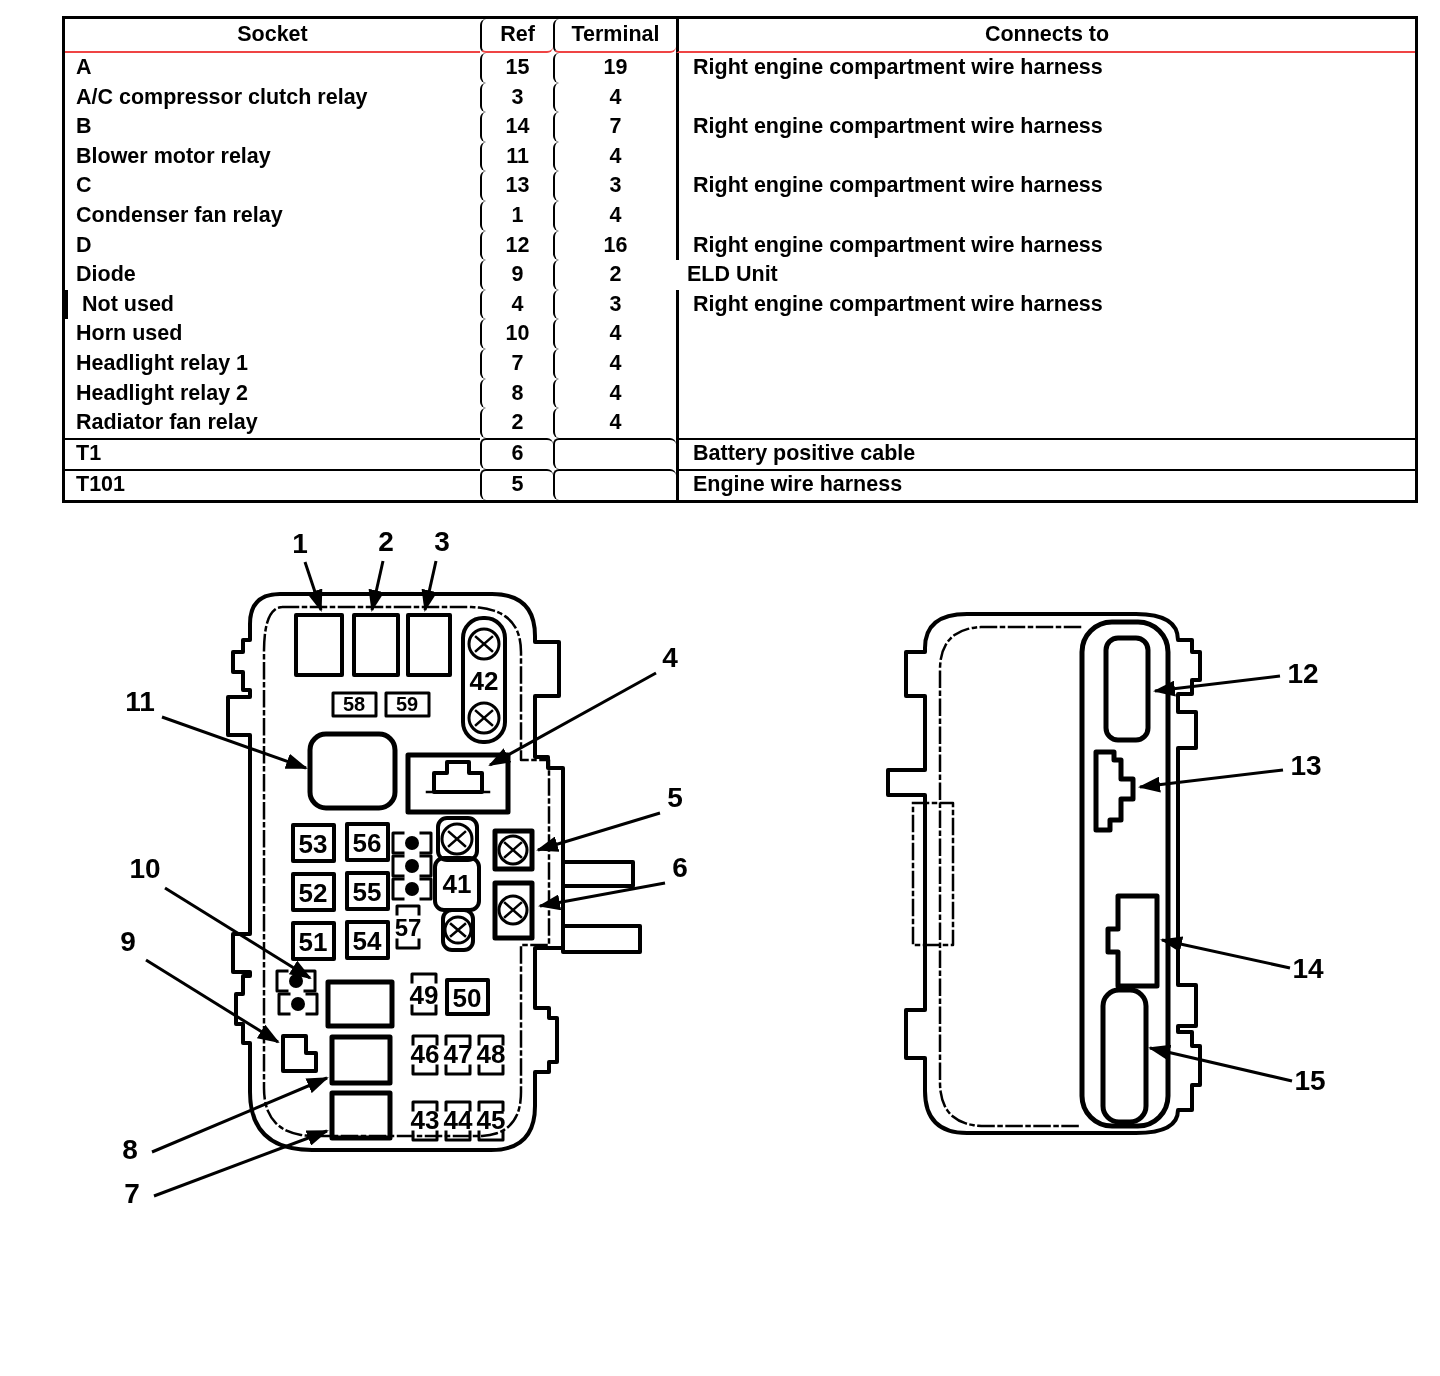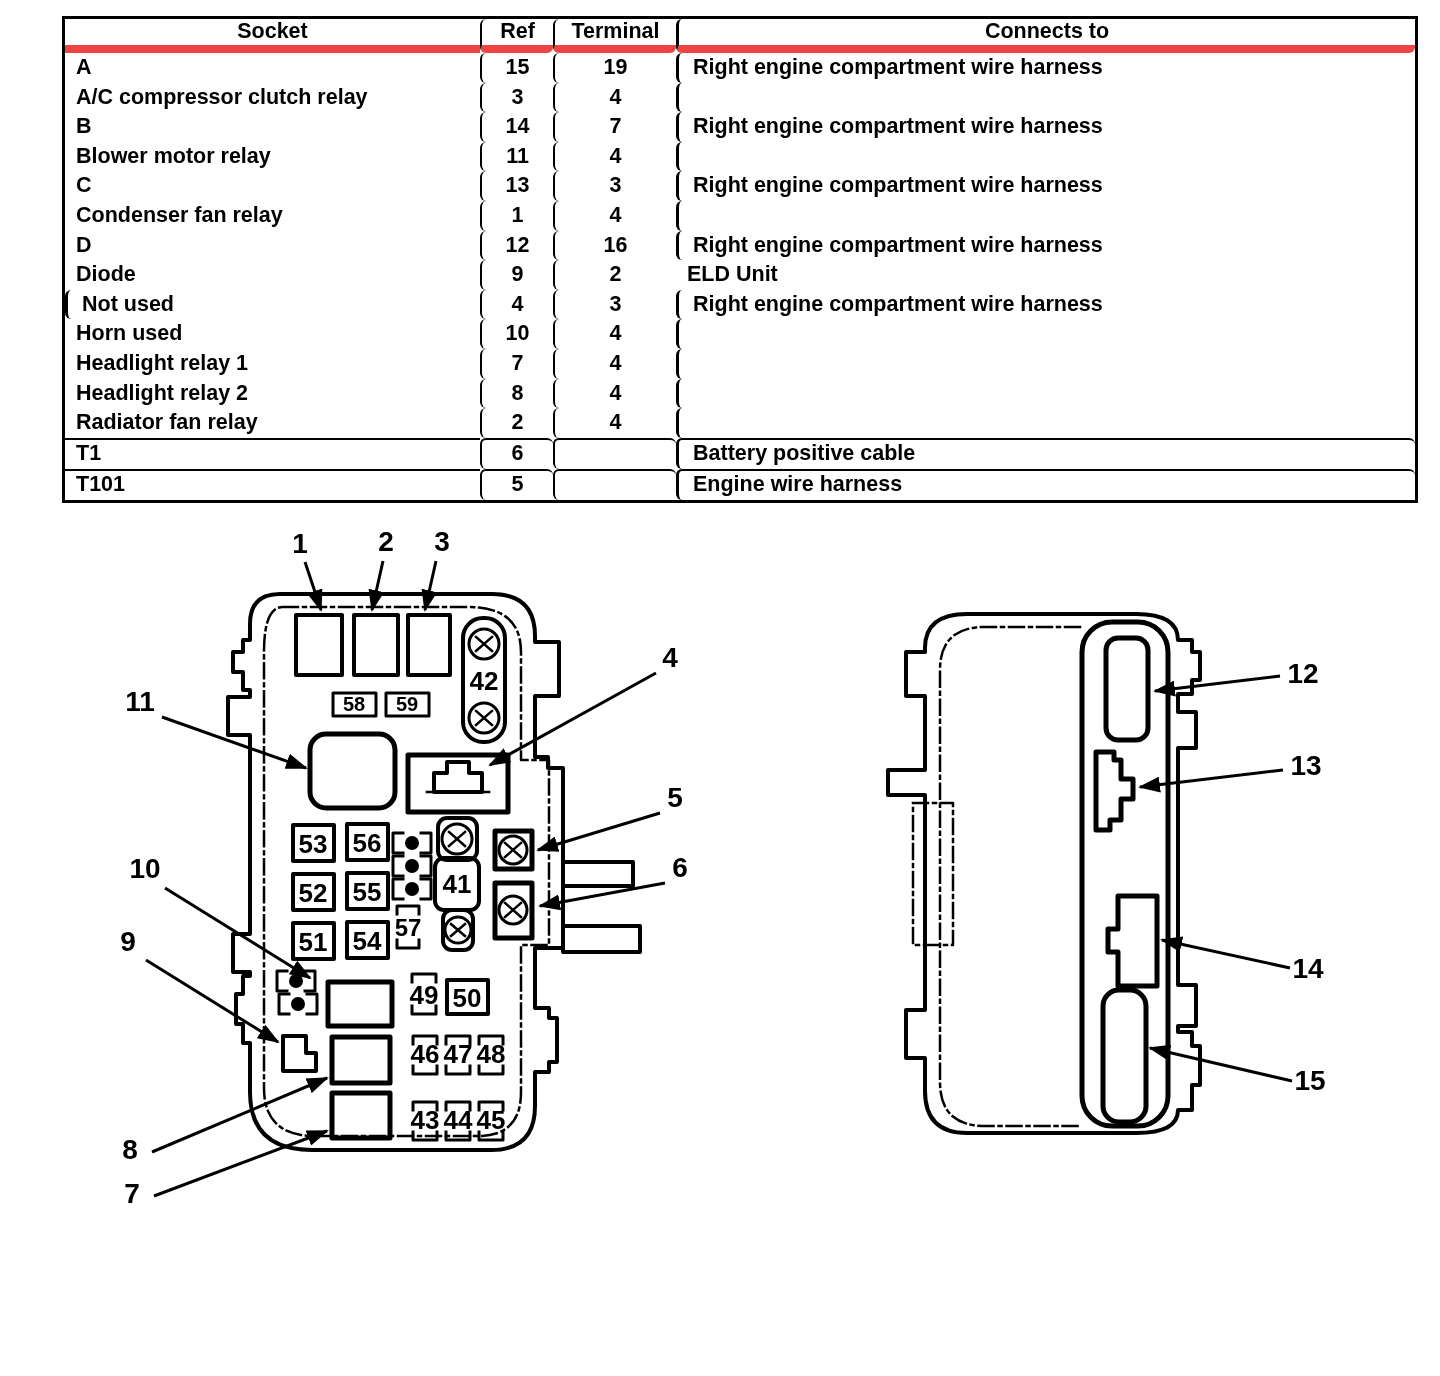--- a/index.html
+++ b/index.html
@@ -6,22 +6,22 @@
   body{width:1440px;height:1376px;position:relative;background:#fff;color:#000;
        font-family:"Liberation Sans",sans-serif;}
   
   .tbl{position:absolute;left:62px;top:16px;width:1350px;border:3px solid #000;
        display:grid;grid-template-columns:415px 73px 123px 1fr;
        grid-template-rows:34px repeat(13,29.6px) 31px 31px;
        font-weight:bold;font-size:21.5px;line-height:1;}
   .cell{display:flex;align-items:center;overflow:hidden;white-space:nowrap;}
   .c1{padding-left:11px;}
   .c2,.c3{justify-content:center;border-left:2px solid #000;border-radius:6px;}
-  .c4{padding-left:14px;border-left:3px solid #000;border-radius:6px;}
-  .hd{justify-content:center;padding-left:0;border-bottom:8px solid #ef4444;}
+  .c4{padding-left:14px;border-left:3px solid #000;}
+  .hd{justify-content:center;padding-left:0;border-bottom:2px solid #ef4444;}
   .sep{border-top:2px solid #000;}
   
   svg.diag{position:absolute;left:0;top:0;}
   .o{fill:none;stroke:#000;stroke-linejoin:round;stroke-linecap:square;}
   .w2{stroke-width:2.5;} .w3{stroke-width:3;} .w4{stroke-width:4;} .w5{stroke-width:5;}
   .dash{stroke-dasharray:15 5 3 5;}
   .arrow{stroke:#000;stroke-width:3;fill:none;}
   text{fill:#000;}
   .t20{font:bold 20px "Liberation Sans",sans-serif;text-anchor:middle;}
   .t24{font:bold 24px "Liberation Sans",sans-serif;text-anchor:middle;}

